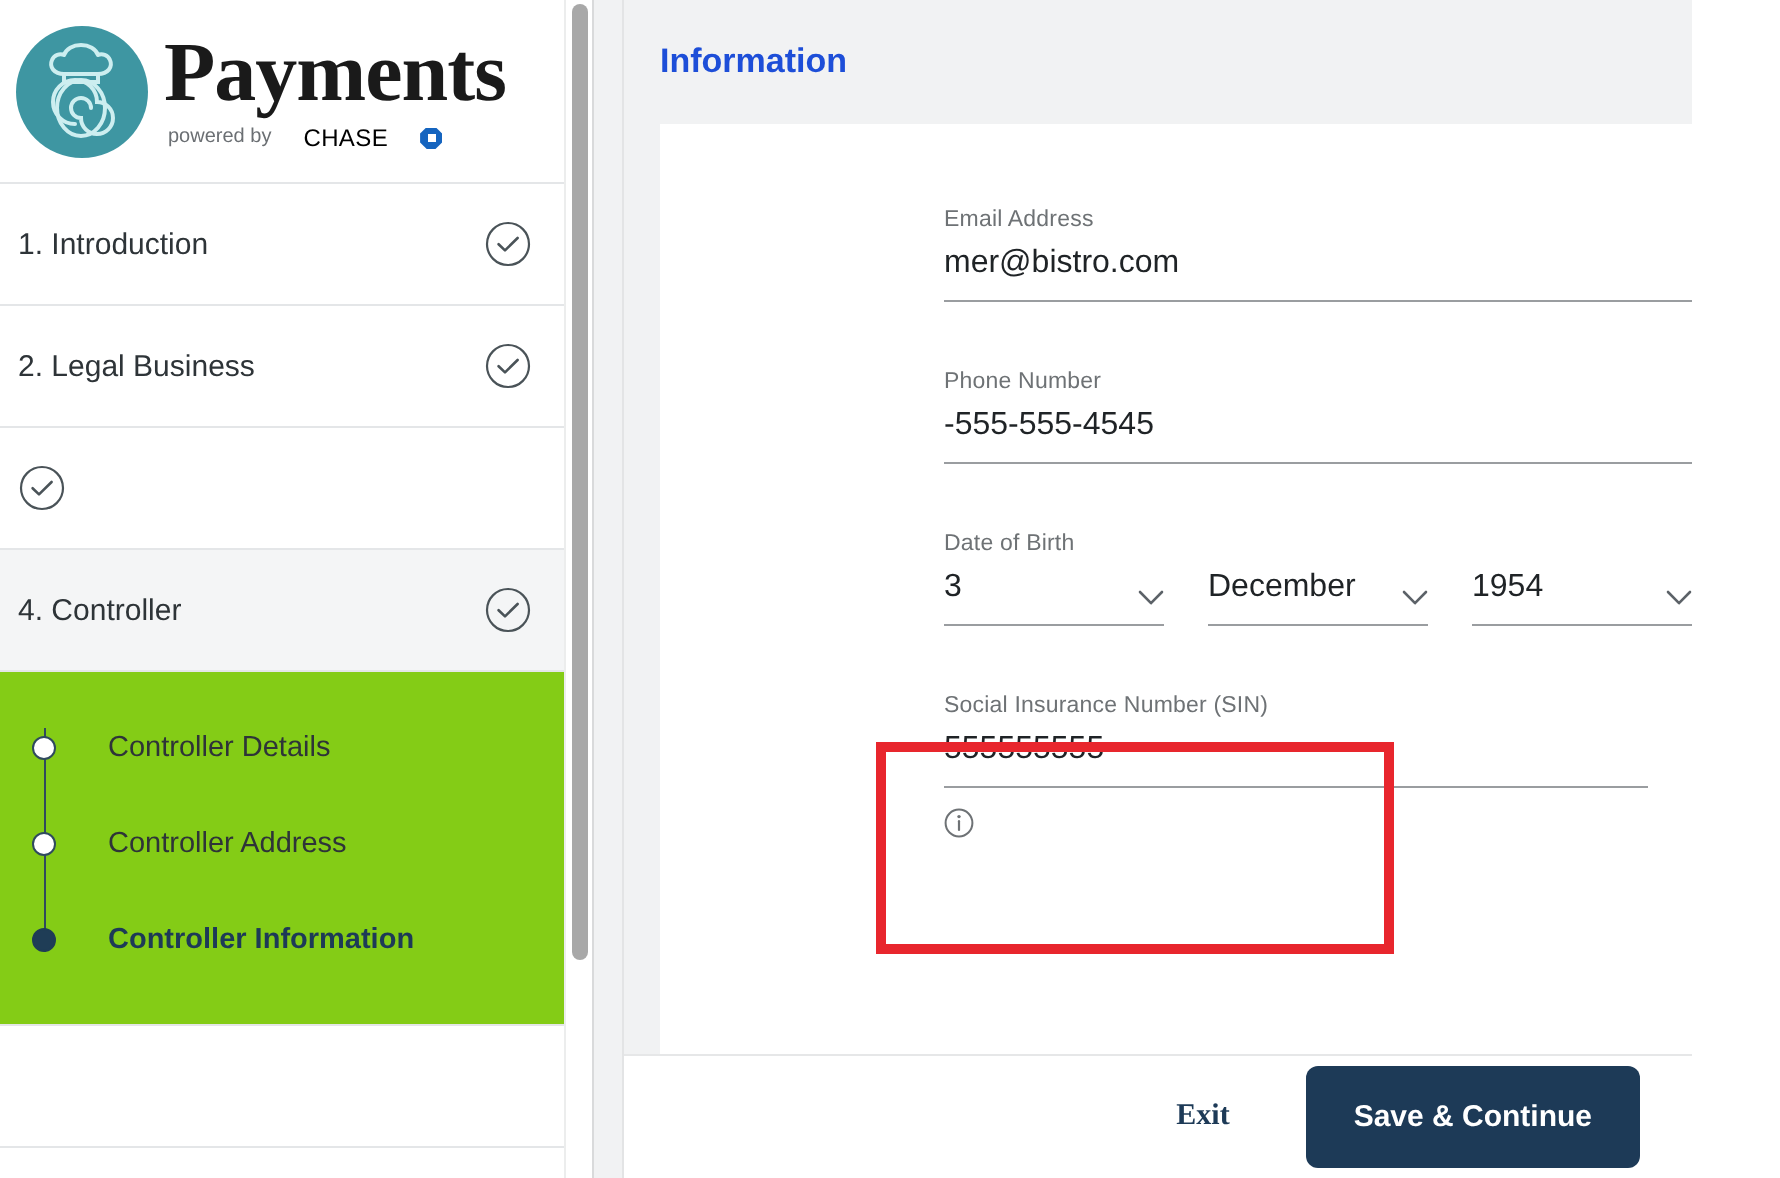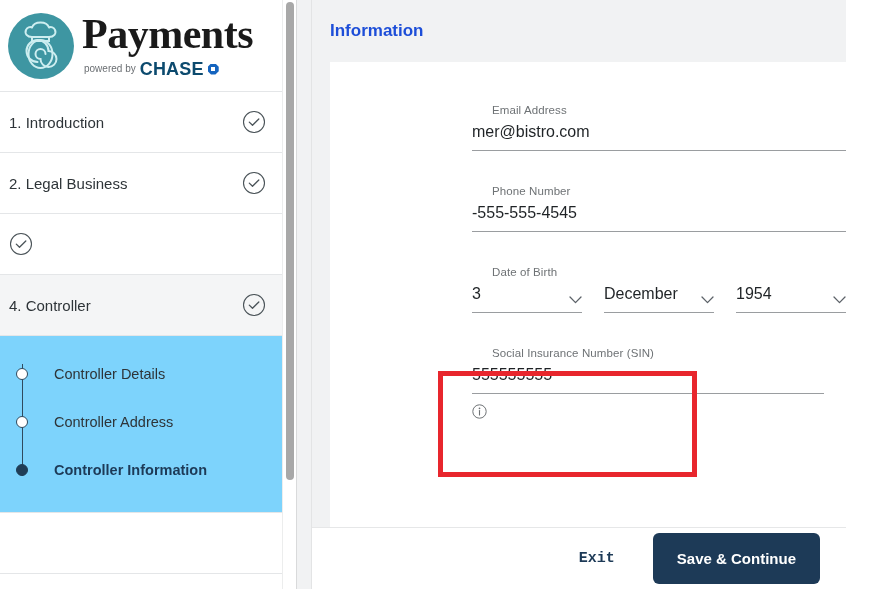--- a/index.html
+++ b/index.html
@@ -51,29 +51,29 @@
     font-family: "Liberation Serif", serif;
     font-weight: bold;
     font-size: 42px;
     color: #1a1a1a;
     letter-spacing: -0.5px;
     line-height: 1;
   }
   .brand-sub {
     display: flex;
     align-items: center;
-    gap: 4px;
+    gap: 16px;
     margin-top: 5px;
     margin-left: 2px;
   }
   .brand-sub-pre { font-size: 10px; color: #6b6f73; }
   .brand-sub-chase {
-    font-size: 18px;
-    font-weight: bold;
-    color: #0c4a6e;
+    font-size: 12px;
+    font-weight: normal;
+    color: #000000;
     letter-spacing: 0.2px;
   }
   .chase-octagon {
     width: 11px; height: 11px;
     background: #1564bf;
     clip-path: polygon(30% 0%,70% 0%,100% 30%,100% 70%,70% 100%,30% 100%,0% 70%,0% 30%);
     position: relative;
     display: inline-block;
   }
   .chase-octagon::after {
@@ -98,21 +98,21 @@
     background: #ffffff;
   }
   .nav-item.active { background: #f4f5f6; }
   .nav-label { white-space: nowrap; }
   .check-circle { width: 24px; height: 24px; flex: 0 0 24px; }
 
   .sub-list {
     position: relative;
     padding: 14px 0 18px 0;
     border-bottom: 1px solid #e4e6e8;
-    background: #7dd3fc;
+    background: #84cc16;
   }
   .sub-line {
     position: absolute;
     left: 22px;
     top: 28px;
     bottom: 36px;
     width: 1px;
     background: #2f4a5e;
   }
   .sub-item {
@@ -216,21 +216,20 @@
     overflow: hidden;
   }
   .form-area { padding: 42px 0 0 142px; }
 
   .field { position: relative; margin-bottom: 34px; }
   .field-label {
     font-size: 11.5px;
     color: #6e7275;
     margin-bottom: 7px;
     letter-spacing: 0.1px;
-    margin-left: 20px;
   }
   .field-value {
     font-size: 16px;
     color: #1f2326;
     padding-bottom: 9px;
     border-bottom: 1px solid #9a9da0;
     margin-right: 0;
   }
   .field.email .field-value { width: 600px; }
   .field.phone .field-value { width: 600px; }
@@ -278,21 +277,21 @@
     display: flex;
     align-items: center;
     justify-content: flex-end;
     padding-right: 26px;
     gap: 28px;
     z-index: 30;
   }
   #exit-button {
     background: none;
     border: none;
-    font-family: Liberation Mono, monospace;
+    font-family: Liberation Serif, serif;
     font-size: 15px;
     font-weight: bold;
     color: #1d3a57;
     cursor: pointer;
     padding: 6px 10px;
   }
   #save-continue-button {
     background: #1d3a57;
     border: none;
     border-radius: 6px;

